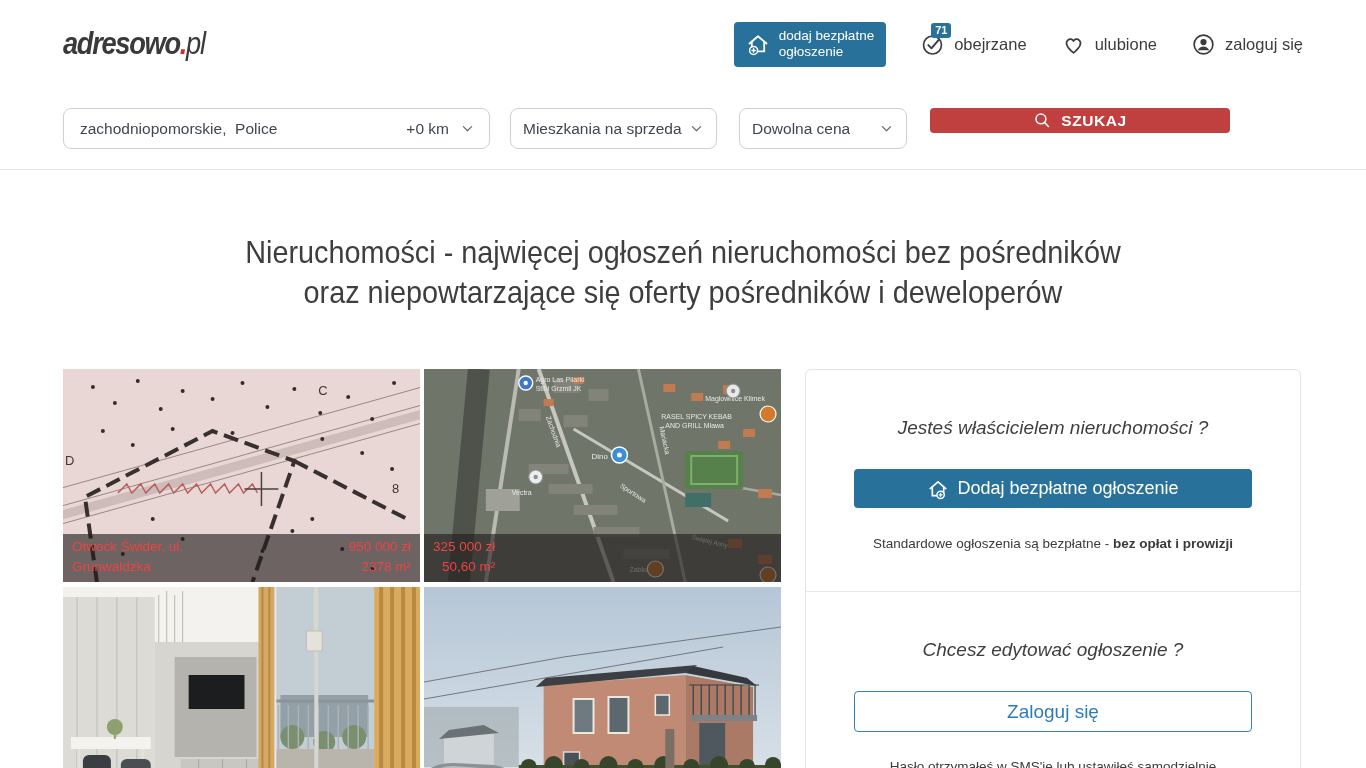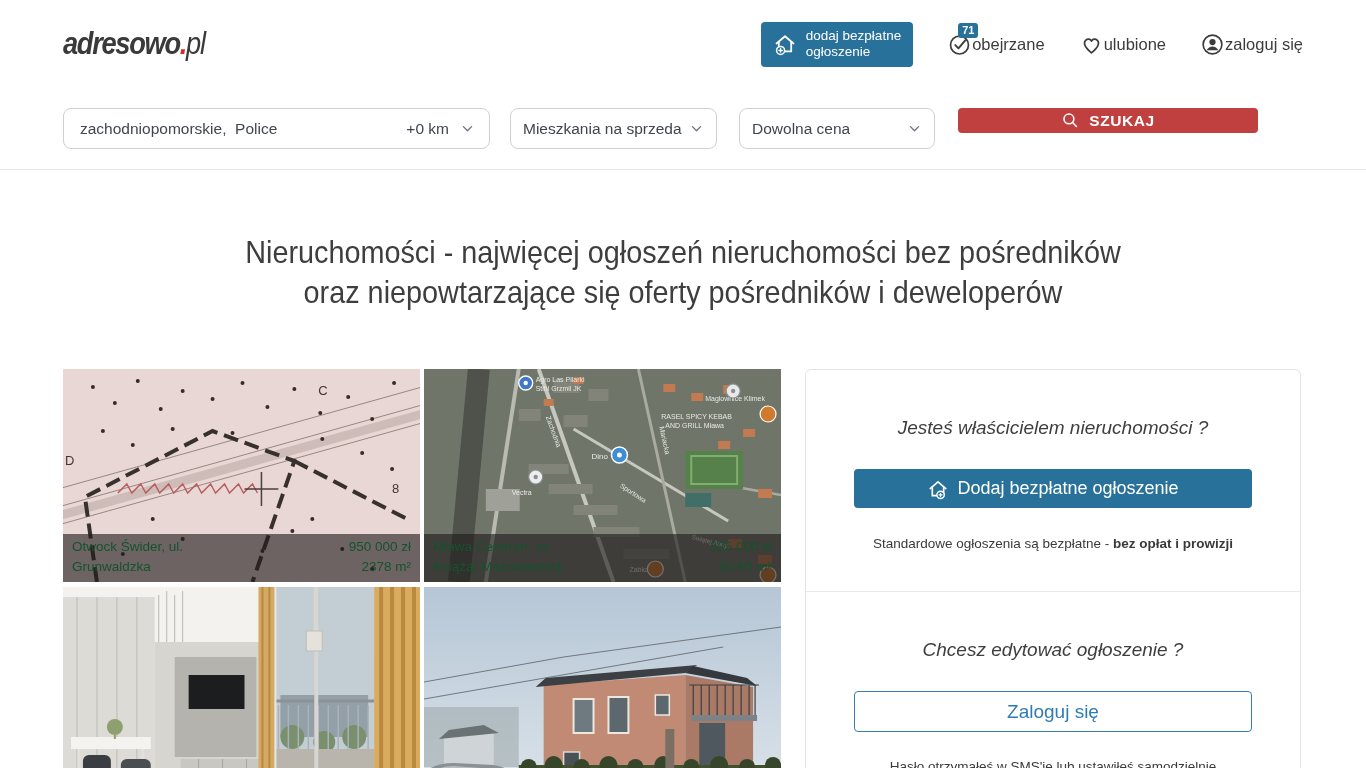--- a/index.html
+++ b/index.html
@@ -12,49 +12,49 @@
   
   .header { height: 88px; display: flex; align-items: center; justify-content: space-between; padding: 0 63px; }
   .logo { font-style: italic; font-weight: 700; font-size: 31px; color: #3a3a3a;
           letter-spacing: -1.5px; transform: scaleX(.88); transform-origin: left center; cursor: pointer; white-space: nowrap; }
   .logo .dot { color: #cf2d2d; }
   .logo .tld { font-weight: 400; }
   .header-actions { display: flex; align-items: center; gap: 34px; }
   .btn-add { display: flex; align-items: center; gap: 9px; background: #27719a; color: #fff;
              border: none; border-radius: 4px; padding: 6px 12px 7px; cursor: pointer;
              font-family: inherit; font-size: 13.5px; line-height: 16px; text-align: left; }
-  .header-link { display: flex; align-items: center; font-size: 16.5px; color: #3c3c3c; cursor: pointer; }
+  .header-link { display: flex; align-items: center; gap: 9px; font-size: 16.5px; color: #3c3c3c; cursor: pointer; }
   .icon-badge-wrap { position: relative; display: inline-flex; }
   .badge { position: absolute; top: -9px; left: 11px; background: #27719a; color: #fff;
            font-size: 11px; font-weight: 700; padding: 1px 4px 2px; border-radius: 3px; line-height: 12px; }
   
   .search-row { display: flex; padding: 0 63px; margin-top: 20px; }
   .field { height: 41px; border: 1px solid #ccd1d7; border-radius: 8px; background: #fff;
            display: flex; align-items: center; font-size: 15.5px; color: #3f4650; }
   .location-field { width: 427px; padding: 0 14px; gap: 10px; }
   .location-input { border: none; outline: none; flex: 1; min-width: 0; font-family: inherit;
                     font-size: 15.5px; color: #3f4650; background: transparent; }
   .radius { display: flex; align-items: center; gap: 11px; cursor: pointer; white-space: nowrap; }
   .category-field { width: 207px; margin-left: 20px; padding: 4px 12px; justify-content: space-between; cursor: pointer; overflow: hidden; white-space: nowrap; }
-  .price-field { width: 196px; margin-left: 22px; padding: 0 12px; justify-content: space-between; cursor: pointer; white-space: nowrap; }
+  .price-field { width: 168px; margin-left: 22px; padding: 0 12px; justify-content: space-between; cursor: pointer; white-space: nowrap; }
   .btn-search { width: 300px; height: 25px; margin-left: 23px; background: #bf403f; color: #fff;
                 border: none; border-radius: 4px; cursor: pointer; font-family: inherit;
                 font-size: 15.5px; font-weight: 700; letter-spacing: .6px;
                 display: flex; align-items: center; justify-content: center; gap: 9px; }
   .top-divider { height: 1px; background: #e7e7e7; margin-top: 20px; }
   
   .hero { margin: 62px 14px 0; text-align: center; font-weight: 400; color: #3e3e3e; }
   .hero-line { font-size: 32px; line-height: 40px; transform: scaleX(.9); transform-origin: 50% 50%; white-space: nowrap; }
   
   .main { display: flex; padding: 0 63px; gap: 24px; margin-top: 57px; align-items: flex-start; }
   .listings { width: 718px; display: grid; grid-template-columns: 357px 357px; gap: 5px 4px; align-content: start; }
   .card { position: relative; height: 213px; overflow: hidden; cursor: pointer; display: block; }
   .card svg.photo { display: block; width: 100%; height: 100%; }
   .card-overlay { position: absolute; left: 0; right: 0; bottom: 0;
-                  background: rgba(33,28,28,.62); color: #14532d;
+                  background: rgba(33,28,28,.62); color: #ef4444;
                   display: flex; justify-content: space-between; align-items: flex-start;
                   padding: 3px 9px 5px; font-size: 13.5px; line-height: 20px; }
   .loc span, .meta span { display: block; }
   .meta { text-align: right; }
   
   .sidebar { width: 496px; border: 1px solid #e4e4e4; border-radius: 6px; background: #fff; }
   .panel { padding: 47px 48px 40px; text-align: center; }
   .panel + .panel { border-top: 1px solid #e9e9e9; }
   .panel-title { font-size: 19px; font-weight: 400; color: #3e3e3e; margin: 0 0 30px; font-style: italic; }
   .btn-teal { width: 100%; height: 39px; background: #27719a; color: #fff; border: none; border-radius: 4px;
@@ -290,24 +290,20 @@
           <circle cx="345" cy="45" r="8" fill="#d07a2e" stroke="#fff" stroke-width="1.2"></circle>
           <circle cx="196" cy="86" r="8" fill="#3d8ed2" stroke="#fff" stroke-width="1.5"></circle>
             <circle cx="196" cy="86" r="2.5" fill="#fff"></circle>
           <circle cx="112" cy="108" r="7" fill="#eceeee" stroke="#8a8f94" stroke-width="1.2"></circle>
             <circle cx="112" cy="108" r="2.2" fill="#8a8f94"></circle>
           <circle cx="232" cy="200" r="8" fill="#d07a2e" stroke="#fff" stroke-width="1.2"></circle>
           <circle cx="345" cy="206" r="8" fill="#d07a2e" stroke="#fff" stroke-width="1.2"></circle>
         </g>
       </svg>
       <div class="card-overlay">
-        <span class="loc">
-          <span>Mława Centrum, os.</span>
-            <span>Książąt Mazowieckich</span>
-        </span>
         <span class="meta">
           <span>325 000 zł</span>
             <span>50,60 m²</span>
         </span>
       </div>
     </a>
 
     <a class="card">
       <svg class="photo" viewBox="0 0 358 213" preserveAspectRatio="none">
         <rect width="358" height="213" fill="#eceae6"></rect>

